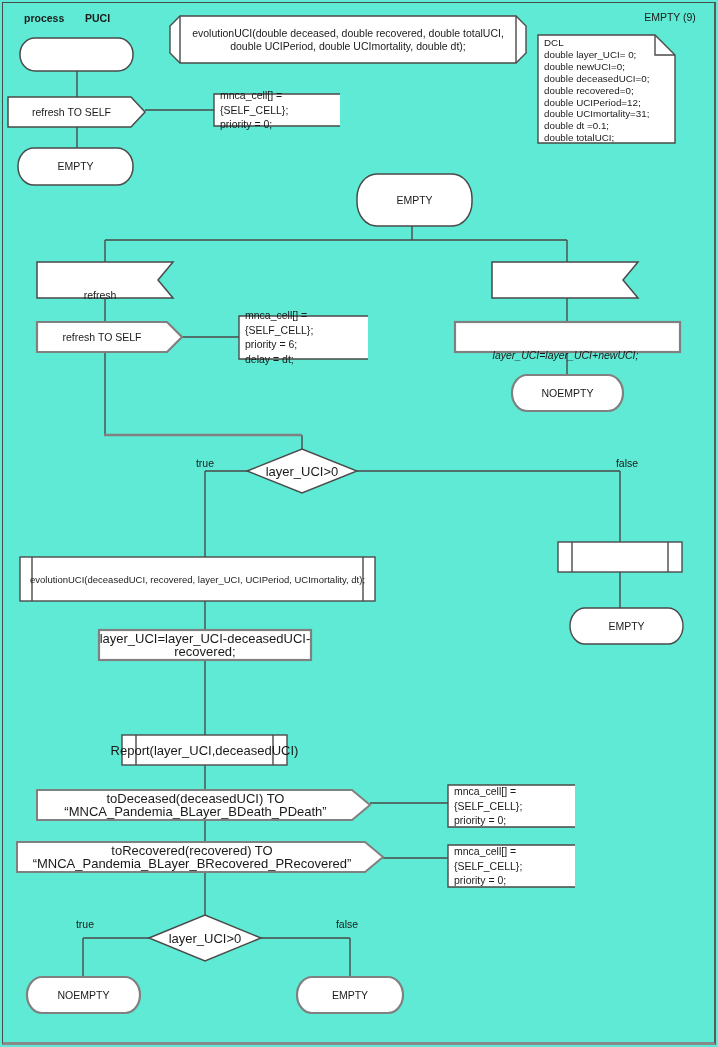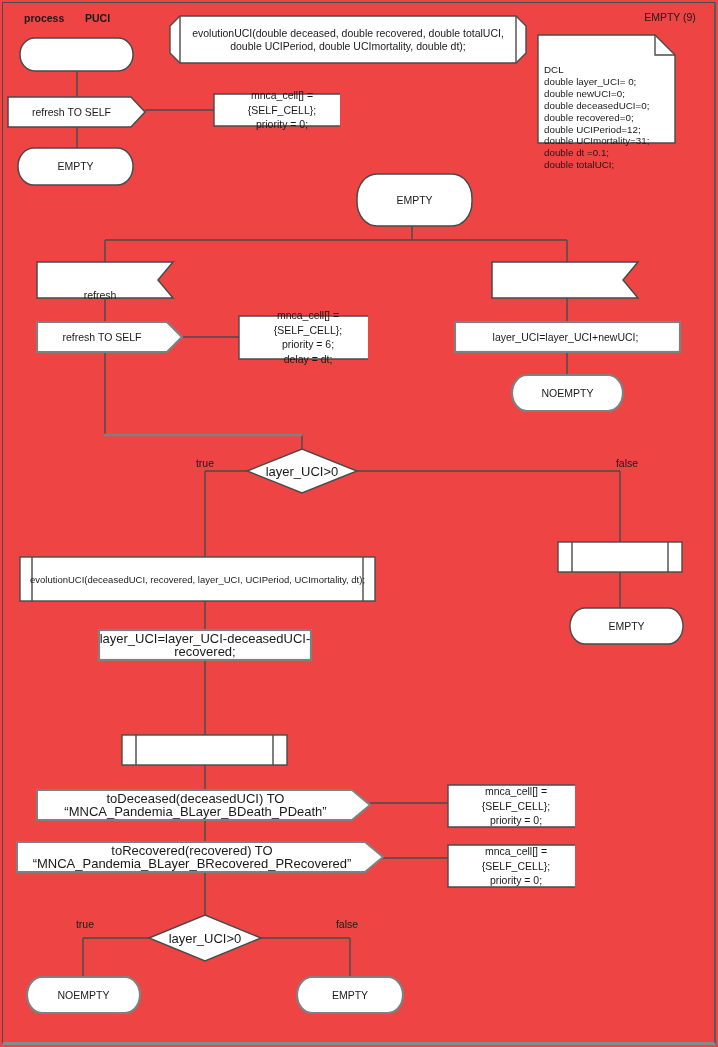--- a/index.html
+++ b/index.html
@@ -1,29 +1,29 @@
 <!DOCTYPE html>
 <html><head>
 <meta charset="utf-8">
 <style>
   html,body{margin:0;padding:0;background:#fff;}
-  .page{position:relative;width:718px;height:1047px;background:#ef4444;overflow:hidden;
+  .page{position:relative;width:718px;height:1047px;background:#5eead4;overflow:hidden;
         font-family:"Liberation Sans",sans-serif;}
   .frame{position:absolute;left:2px;top:2px;width:711px;height:1039px;
          border:1px solid #4a4a4a;border-bottom:3px solid #8a8a8a;border-right:2px solid #5a5a5a;}
   svg{position:absolute;left:0;top:0;}
   .txt{position:absolute;display:flex;align-items:center;justify-content:center;
        text-align:center;color:#1a1a1a;font-size:10.5px;line-height:13px;}
   .left{justify-content:flex-start;text-align:left;}
   .pre{white-space:pre-line;}
   .bold{font-weight:bold;}
   .small{font-size:9.8px;line-height:11.9px;}
   .tiny{font-size:9.5px;white-space:nowrap;}
   .f10{font-size:13px;}
-  .cmt{line-height:14.5px;padding-left:6px;text-align:center;}
+  .cmt{line-height:14.5px;padding-left:6px;}
 </style>
 </head>
 <body>
 
 <div class="page">
   <div class="frame"></div>
 
   <svg width="718" height="1047" viewBox="0 0 718 1047">
 
     <path d="M77,71 V97 M145,110 H214 M77,127 V148
@@ -90,21 +90,21 @@
     <rect x="27" y="977" width="113" height="36" rx="15" ry="18" fill="#fff" stroke="#808080" stroke-width="2.2"></rect>
     <rect x="297" y="977" width="106" height="36" rx="15" ry="18" fill="#fff" stroke="#808080" stroke-width="2.2"></rect>
   </svg>
 
   <div class="txt bold left" style="left:24px;top:11px;width:50px;height:14px;">process</div>
   <div class="txt bold left" style="left:85px;top:11px;width:50px;height:14px;">PUCI</div>
   <div class="txt" style="left:630px;top:10px;width:80px;height:14px;">EMPTY (9)</div>
 
   <div class="txt pre" style="left:180px;top:16px;width:336px;height:47px;">evolutionUCI(double deceased, double recovered, double totalUCI,
 double UCIPeriod, double UCImortality, double dt);</div>
-  <div class="txt pre small left" style="left:544px;top:37px;width:128px;height:104px;align-items:flex-start;margin-top:27px;">DCL
+  <div class="txt pre small left" style="left:544px;top:37px;width:128px;height:104px;align-items:flex-start;">DCL
 double layer_UCI= 0;
 double newUCI=0;
 double deceasedUCI=0;
 double recovered=0;
 double UCIPeriod=12;
 double UCImortality=31;
 double dt =0.1;
 double totalUCI;</div>
 
   <div class="txt" style="left:8px;top:97px;width:127px;height:30px;">refresh TO SELF</div>
@@ -114,29 +114,30 @@
 
   <div class="txt" style="left:357px;top:174px;width:115px;height:52px;">EMPTY</div>
 
   <div class="txt" style="left:37px;top:277px;width:126px;height:36px;">refresh</div>
 
   <div class="txt" style="left:37px;top:322px;width:130px;height:30px;">refresh TO SELF</div>
   <div class="txt pre left cmt" style="left:239px;top:315px;width:126px;height:44px;">mnca_cell[] = {SELF_CELL};
 priority = 6;
 delay = dt;</div>
 
-  <div class="txt" style="left:455px;top:322px;width:221px;height:30px;">layer_UCI=layer_UCI+newUCI;</div>
+  <div class="txt" style="left:455px;top:340px;width:221px;height:30px;font-style:italic;">layer_UCI=layer_UCI+newUCI;</div>
   <div class="txt" style="left:512px;top:375px;width:111px;height:36px;">NOEMPTY</div>
 
   <div class="txt f10" style="left:247px;top:449px;width:110px;height:44px;">layer_UCI&gt;0</div>
   <div class="txt" style="left:185px;top:456px;width:40px;height:14px;">true</div>
   <div class="txt" style="left:607px;top:456px;width:40px;height:14px;">false</div>
 
   <div class="txt tiny" style="left:24px;top:557px;width:347px;height:44px;">evolutionUCI(deceasedUCI, recovered, layer_UCI, UCIPeriod, UCImortality, dt);</div>
   <div class="txt f10" style="left:99px;top:630px;width:212px;height:30px;">layer_UCI=layer_UCI-deceasedUCI-recovered;</div>
+  <div class="txt f10" style="left:124px;top:735px;width:161px;height:30px;">Report(layer_UCI,deceasedUCI)</div>
 
   <div class="txt" style="left:570px;top:608px;width:113px;height:36px;">EMPTY</div>
 
   <div class="txt f10" style="left:37px;top:790px;width:317px;height:30px;">toDeceased(deceasedUCI) TO “MNCA_Pandemia_BLayer_BDeath_PDeath”</div>
   <div class="txt pre left cmt" style="left:448px;top:785px;width:124px;height:42px;">mnca_cell[] = {SELF_CELL};
 priority = 0;</div>
   <div class="txt f10" style="left:17px;top:842px;width:350px;height:30px;">toRecovered(recovered) TO “MNCA_Pandemia_BLayer_BRecovered_PRecovered”</div>
   <div class="txt pre left cmt" style="left:448px;top:845px;width:124px;height:42px;">mnca_cell[] = {SELF_CELL};
 priority = 0;</div>
 

